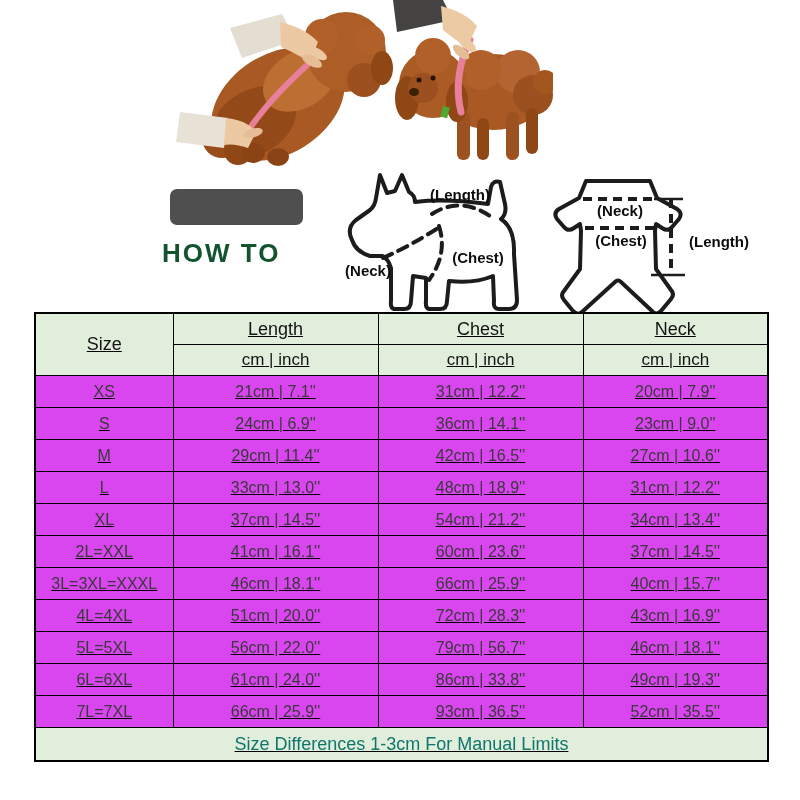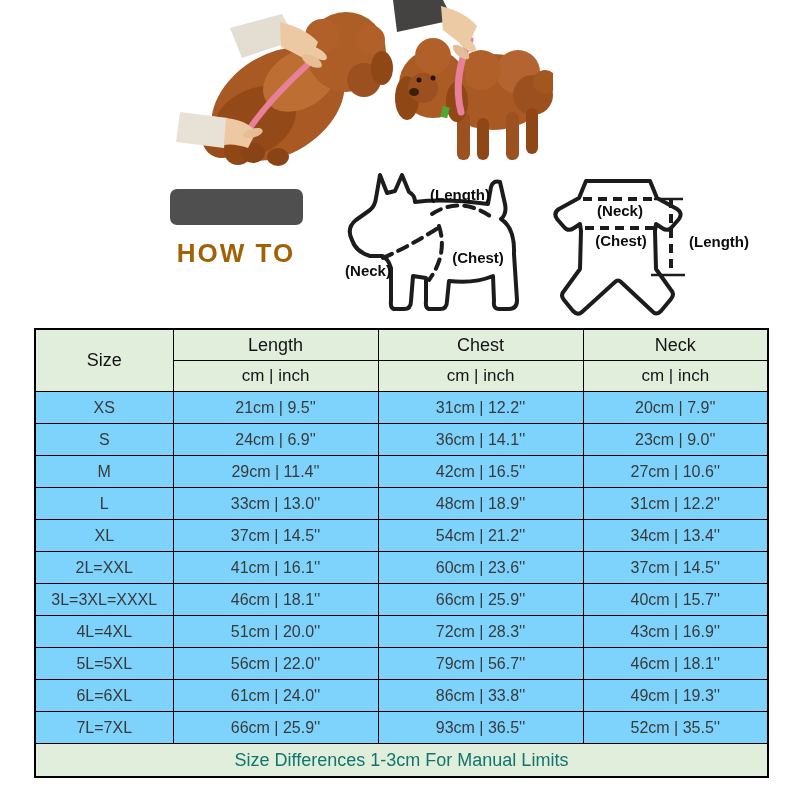--- a/index.html
+++ b/index.html
@@ -10,46 +10,47 @@
   
   .photo{position:absolute;top:0;height:166px;}
   .photo-left{left:150px;width:250px;}
   .photo-right{left:393px;width:160px;}
   
   .measure-bar{
     position:absolute;left:170px;top:189px;width:133px;height:36px;
     background:var(--measure-bar-gray,#4f4f4f);border-radius:7px;
   }
   .how-to,.measure{
-    position:absolute;left:162px;width:148px;text-align:center;
-    color:#a16207;font-weight:bold;letter-spacing:2px;
+    position:absolute;left:162px;width:148px;
+    color:#14532d;font-weight:bold;letter-spacing:2px;
   }
   .how-to{top:238px;font-size:26px;}
   .measure{top:276px;font-size:22px;}
   .diagram{position:absolute;}
   .diagram-side{left:332px;top:162px;width:212px;height:162px;}
   .diagram-garment{left:551px;top:165px;width:245px;height:158px;}
   .diag-label{font-weight:bold;font-size:15px;fill:#0d0d0d;}
   
   table.size-table{
-    position:absolute;left:34px;top:328px;width:733px;
+    position:absolute;left:34px;top:312px;width:733px;
     border-collapse:collapse;table-layout:fixed;
     border:2.5px solid var(--table-border,#000);
+    text-decoration:underline;
   }
   .size-table th,.size-table td{
     border:1.6px solid var(--table-border,#000);
     text-align:center;vertical-align:middle;padding:0;
     font-family:"Liberation Sans",sans-serif;
   }
   .size-table thead th{
     background:var(--header-bg,#e1eedb);
     font-weight:normal;font-size:18px;color:#141414;height:30px;
   }
   .size-table thead tr.units-row th{font-size:17px;}
-  .size-table tbody td{height:31px;font-size:16px;color:#3a3a3a;background:#7dd3fc;}
+  .size-table tbody td{height:31px;font-size:16px;color:#3a3a3a;background:#d946ef;}
   .size-table tfoot td{
     background:var(--header-bg,#e1eedb);
     height:32px;font-size:18px;color:#0f766e;
   }
 </style>
 </head>
 <body>
 
 <div class="canvas">
 
@@ -167,21 +168,21 @@
       </tr>
       <tr class="units-row">
         <th>cm | inch</th>
         <th>cm | inch</th>
         <th>cm | inch</th>
       </tr>
     </thead>
     <tbody id="size-rows">
         <tr>
           <td>XS</td>
-          <td>21cm | 9.5''</td>
+          <td>21cm | 7.1''</td>
           <td>31cm | 12.2''</td>
           <td>20cm | 7.9''</td>
         </tr>
         <tr>
           <td>S</td>
           <td>24cm | 6.9''</td>
           <td>36cm | 14.1''</td>
           <td>23cm | 9.0''</td>
         </tr>
         <tr>

